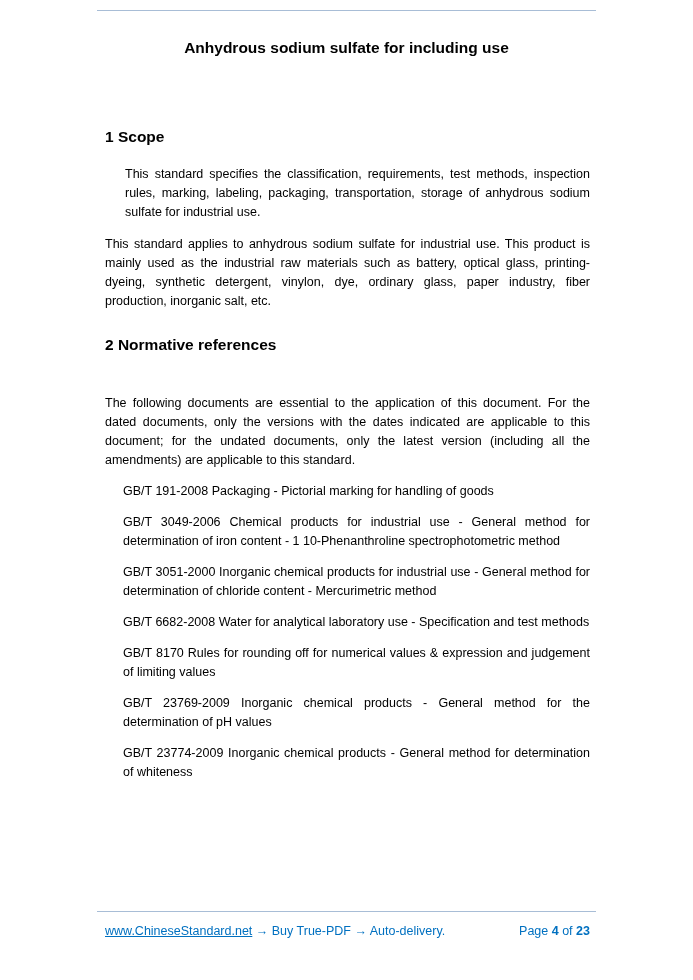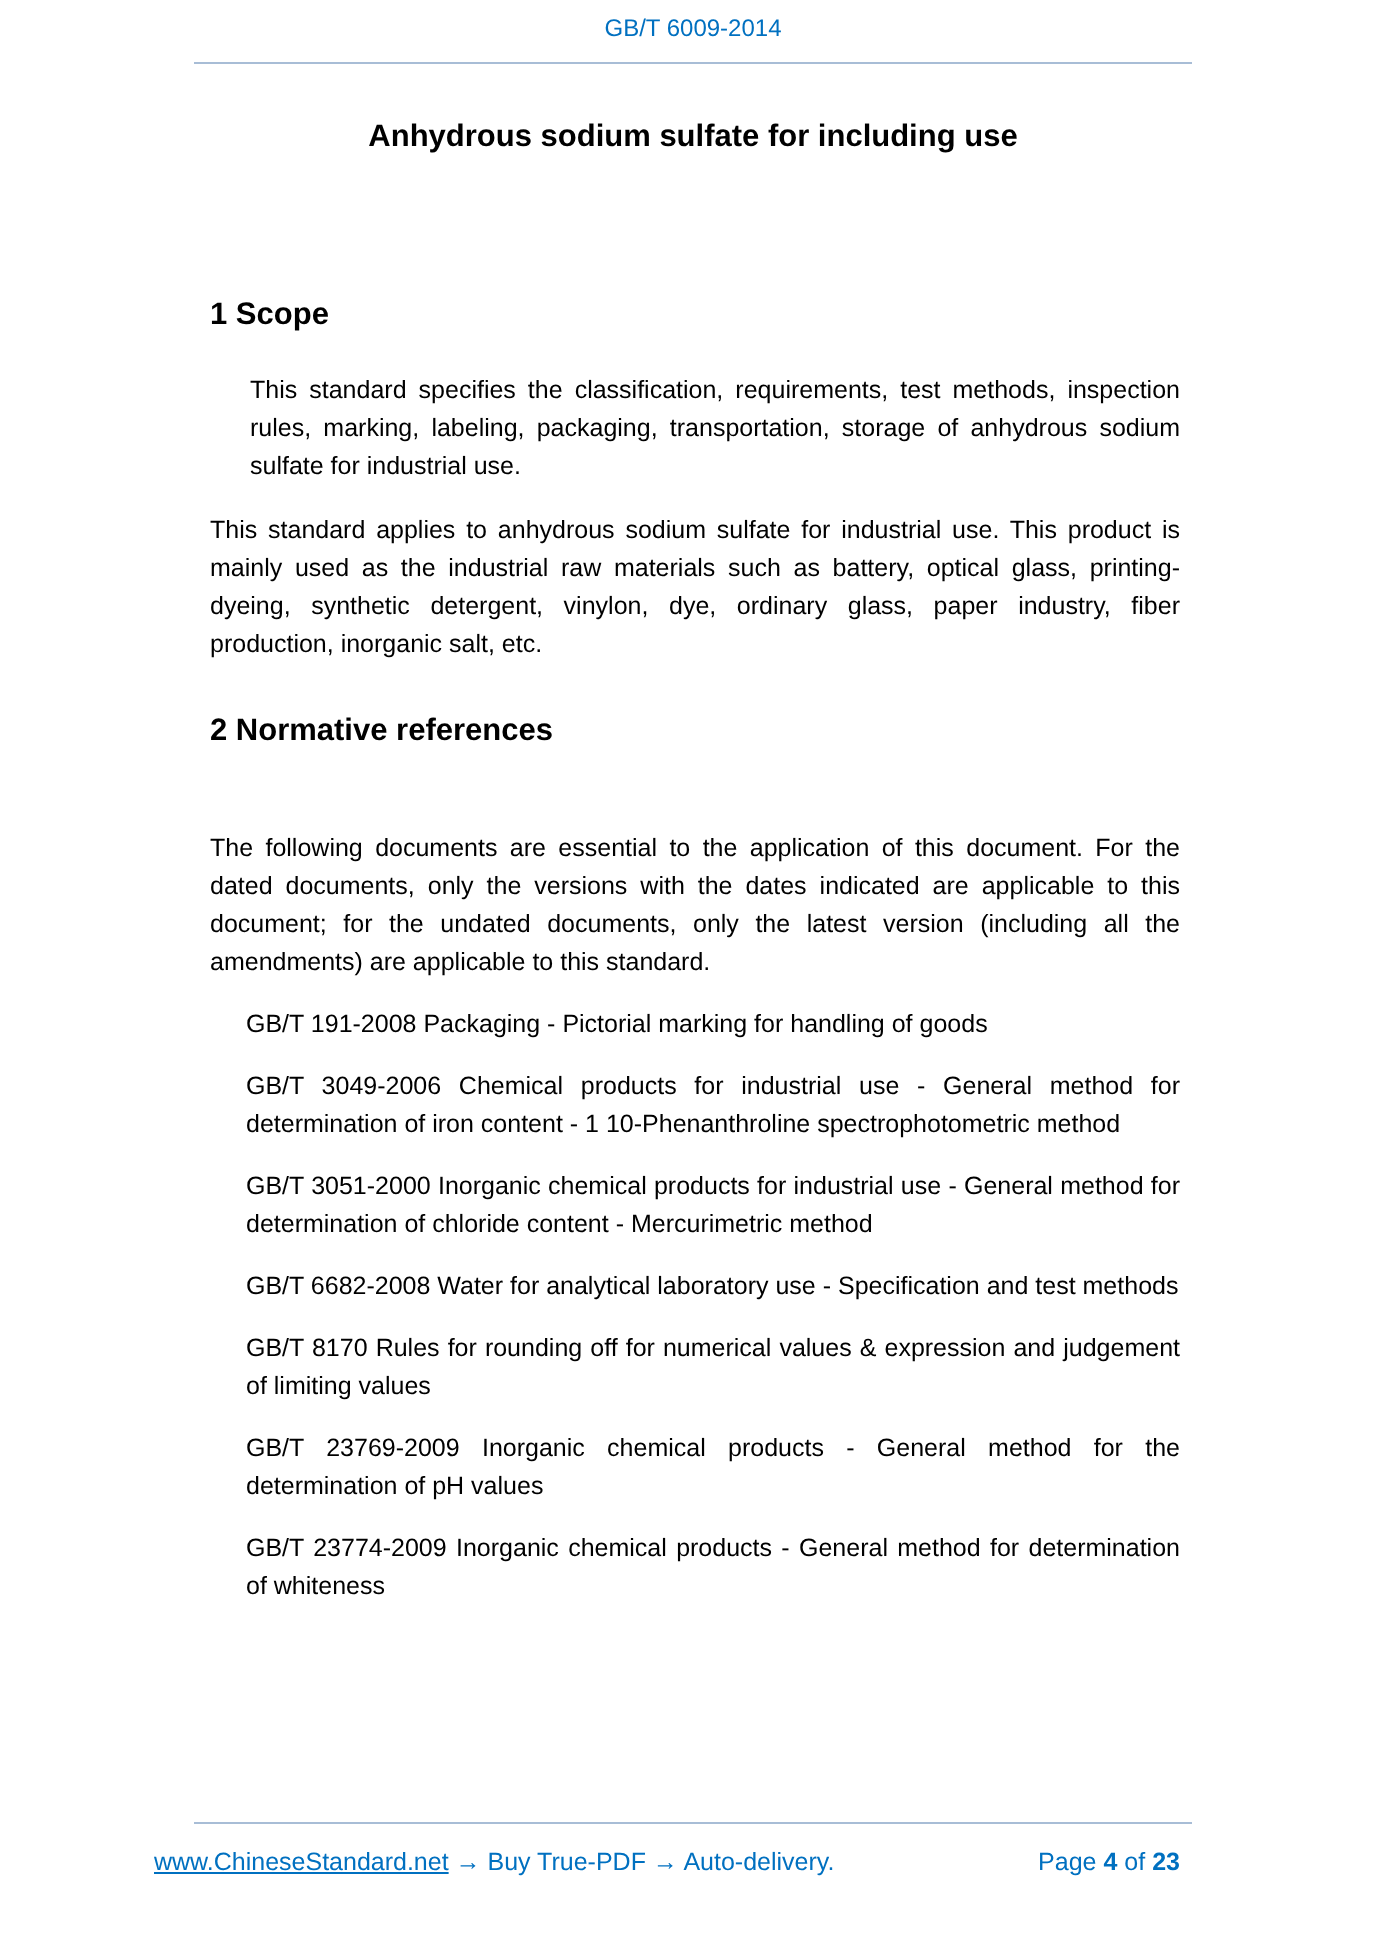--- a/index.html
+++ b/index.html
@@ -67,39 +67,38 @@
     position: absolute;
     top: 911px;
     left: 0;
     right: 0;
   }
   .footer .rule { margin: 0 97px; }
   .footer-row {
     display: flex;
     justify-content: space-between;
     align-items: baseline;
-    margin: 12px 103px 0 77px;
+    margin: 12px 103px 0 105px;
     font-size: 12.5px;
     color: #0070c0;
   }
   .footer-link {
     color: #0070c0;
     text-decoration: underline;
     cursor: pointer;
   }
   .footer-left span { color: #0070c0; }
   .footer-right b { font-weight: bold; }
 </style>
 </head>
 <body>
 
 <div class="page">
 
 
-  <div class="std-code">GB/T 6009-2014</div>
 
   <hr class="rule">
 
   <div class="doc-title">Anhydrous sodium sulfate for including use</div>
 
   <div class="content">
 
     <h2 class="sec h2-scope">1 Scope</h2>
 
     <p class="body first">This standard specifies the classification, requirements, test methods, inspection rules, marking, labeling, packaging, transportation, storage of anhydrous sodium sulfate for industrial use.</p>

